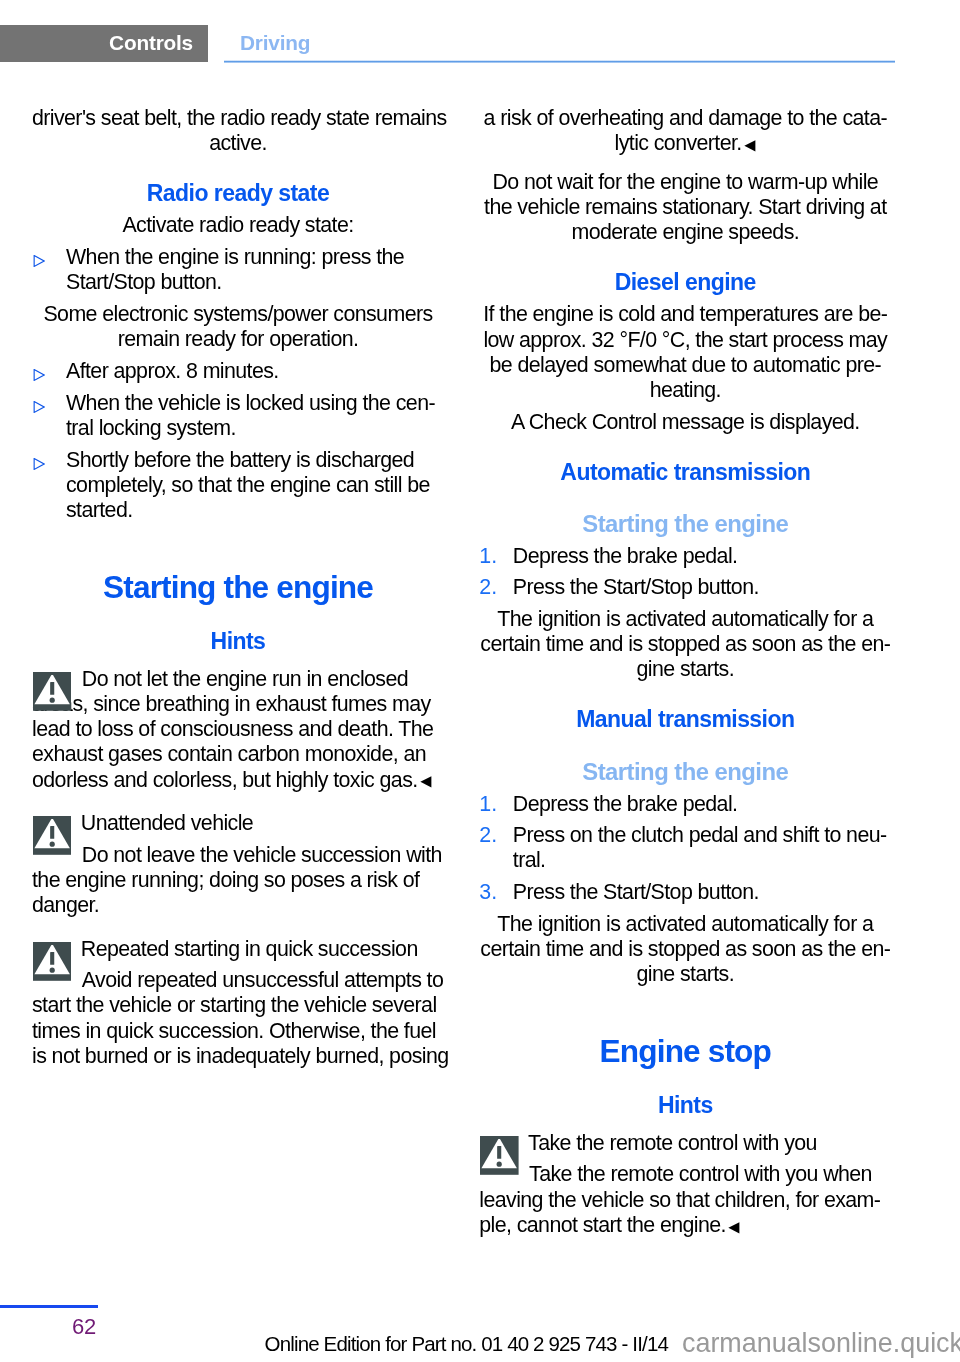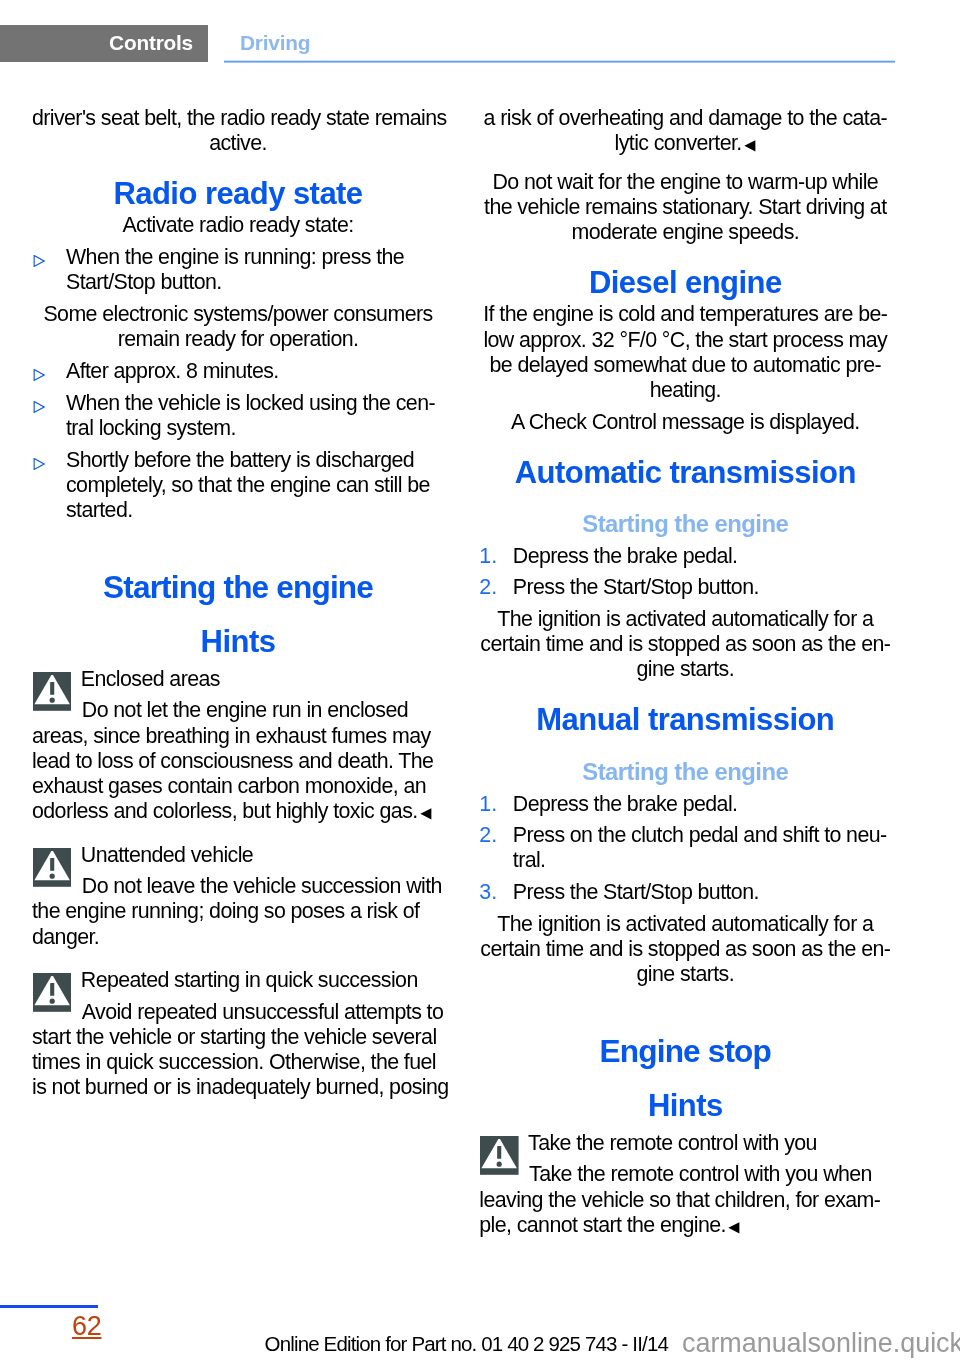--- a/index.html
+++ b/index.html
@@ -22,42 +22,42 @@
 
   
   .col{position:absolute;top:105.7px;width:412px;}
   .col-l{left:32px;}
   .col-r{left:479.3px;}
 
   p,h2,h3,h4,ul,ol,li{margin:0;padding:0;text-align:center;}
   .txt, .bl, .nm, .warn{font-size:21.4px;line-height:25.2px;letter-spacing:-0.6px;color:#000;white-space:nowrap;}
   .txt{margin:0 0 6.5px 0;}
   h2.big{font-size:31.6px;line-height:25.2px;font-weight:bold;color:#0557ee;margin:51.8px 0 28.7px 0;letter-spacing:-0.85px;}
-  h3.sub{font-size:31px;line-height:25.2px;font-weight:bold;color:#0557ee;margin:24.6px 0 7.4px 0;letter-spacing:-0.55px;}
+  h3.sub{font-size:23px;line-height:25.2px;font-weight:bold;color:#0557ee;margin:24.6px 0 7.4px 0;letter-spacing:-0.55px;}
   h4.sub2{font-size:23.9px;line-height:25.2px;font-weight:bold;color:#86b6f2;margin:26.2px 0 7.8px 0;letter-spacing:-0.55px;}
 
   .bl{position:relative;padding-left:34px;margin:0 0 6.6px 0;}
   .bl .mk{position:absolute;left:1.1px;top:10.1px;width:12px;height:12px;display:block;line-height:0;}
   .bl .mk svg{display:block;}
   .nm{position:relative;padding-left:33.5px;margin:0 0 6.4px 0;}
   .nm .mk{position:absolute;left:0;top:0;color:#1a6ef5;font-size:21.4px;line-height:25.2px;letter-spacing:0;}
 
   .warn{position:relative;margin:12.6px 0 6.3px 0;}
   .warn.after-p{margin-top:18.3px;}
   .wicon{position:absolute;left:0.9px;top:5.2px;width:38.6px;height:38.8px;display:block;}
   .warn .wt{display:block;padding-left:48.8px;}
   .warn .wb{display:block;margin-top:6.4px;}
   .warn .wb .ind{padding-left:49.8px;}
   .endblk{margin-bottom:13.5px;}
   .endmk{letter-spacing:0;display:inline-block;width:12px;height:12px;vertical-align:baseline;position:relative;top:1.9px;margin-left:2.3px;}
   .endmk svg{display:block;}
 
   
   .fline{position:absolute;left:0;top:1305.2px;width:98px;height:3px;background:#1749ef;}
-  .pnum{position:absolute;left:72px;top:1316px;font-size:27px;line-height:21px;color:#c2410c;letter-spacing:-0.3px;text-decoration:underline;}
+  .pnum{position:absolute;left:72px;top:1316px;font-size:22px;line-height:21px;color:#701a75;letter-spacing:-0.3px;}
   .fcenter{position:absolute;left:264.6px;top:1336px;font-size:20.5px;line-height:15.2px;color:#000;letter-spacing:-0.85px;}
   .wmark{position:absolute;left:682px;top:1333px;font-size:26.9px;line-height:21px;color:#9a9a9a;letter-spacing:0;}
 </style>
 </head>
 <body>
 
 <div class="page">
   <div class="hdr">
     <div class="hdr-tab">
         <span>Controls</span>
@@ -101,21 +101,20 @@
     <h2 class="big">Starting the engine</h2>
     <h3 class="sub">Hints</h3>
 
     <div class="warn">
       <span class="wicon"><svg viewBox="0 0 38.6 38.8" width="38.6" height="38.8" preserveAspectRatio="none">
             <rect width="38.6" height="38.8" fill="#3f4c4e"></rect>
             <path d="M18.35 3.1 L20.0 3.1 L36.9 32.3 L1.4 32.3 Z" fill="#ffffff"></path>
             <rect x="17.15" y="10.0" width="4.1" height="12.8" rx="0.4" fill="#3f4c4e"></rect>
             <circle cx="19.2" cy="28.2" r="2.6" fill="#3f4c4e"></circle>
           </svg></span>
-      <span class="wt">Enclosed areas</span>
       <span class="wb"><span class="ind">Do not let the engine run in enclosed</span><br>areas, since breathing in exhaust fumes may<br>lead to loss of consciousness and death. The<br>exhaust gases contain carbon monoxide, an<br>odorless and colorless, but highly toxic gas.<span class="endmk"><svg viewBox="0 0 12 12" width="12" height="12">
               <path d="M11.4 0.15 L11.4 11.45 L0.35 5.8 Z" fill="#000"></path>
             </svg></span></span>
     </div>
 
     <div class="warn after-p">
       <span class="wicon"><svg viewBox="0 0 38.6 38.8" width="38.6" height="38.8" preserveAspectRatio="none">
             <rect width="38.6" height="38.8" fill="#3f4c4e"></rect>
             <path d="M18.35 3.1 L20.0 3.1 L36.9 32.3 L1.4 32.3 Z" fill="#ffffff"></path>
             <rect x="17.15" y="10.0" width="4.1" height="12.8" rx="0.4" fill="#3f4c4e"></rect>

